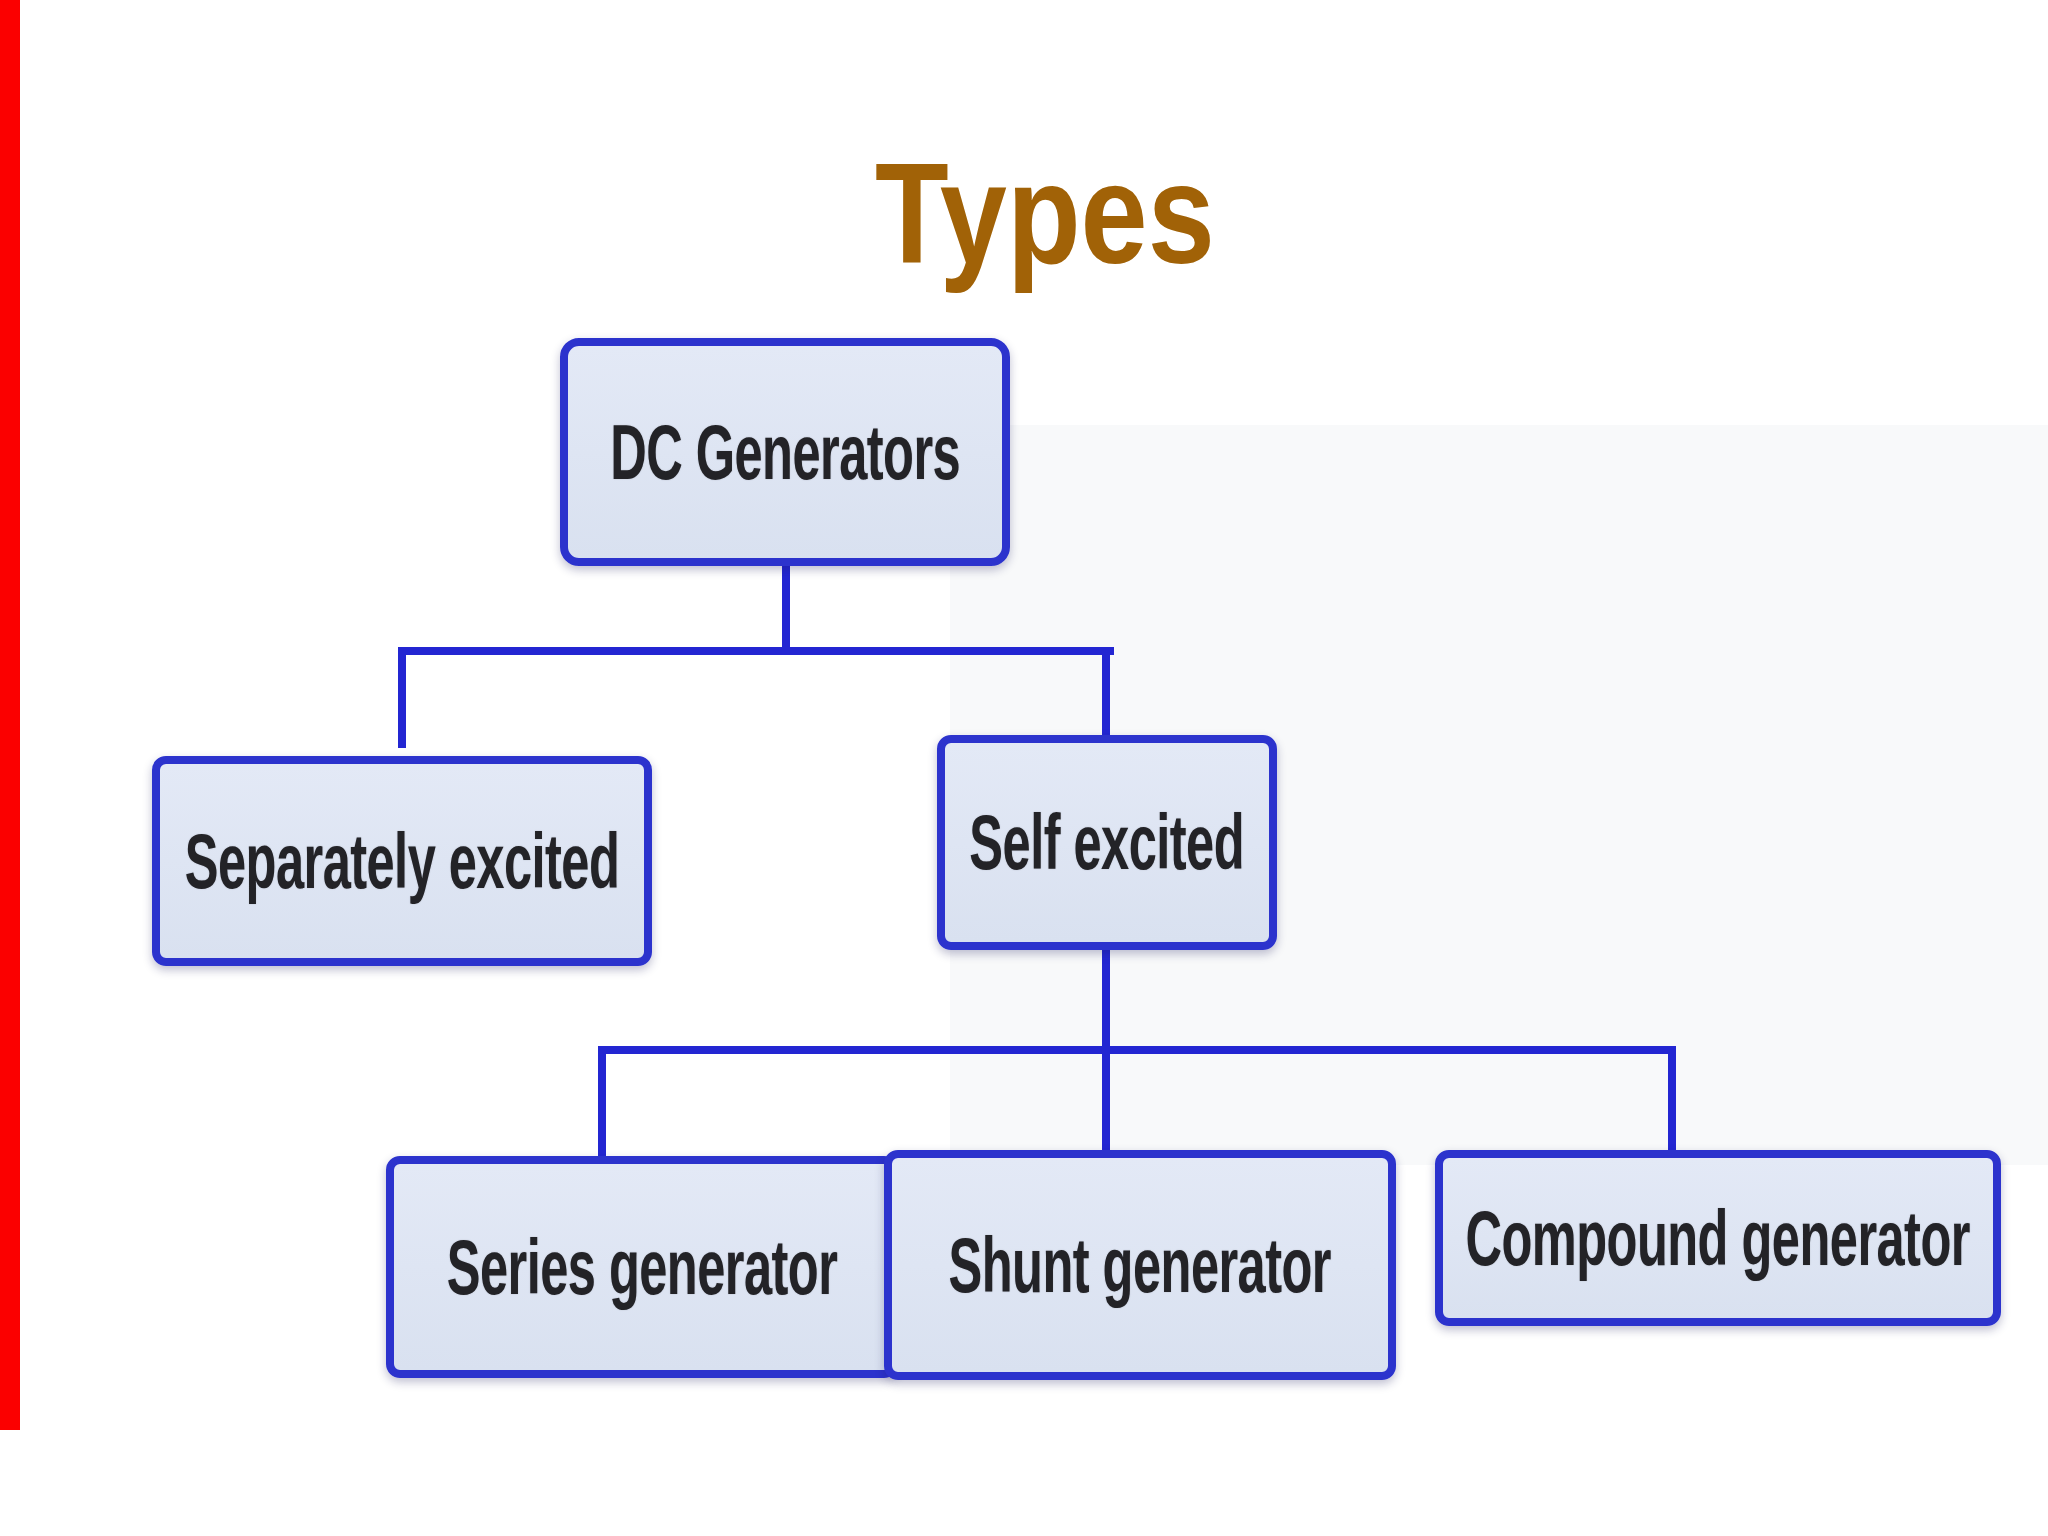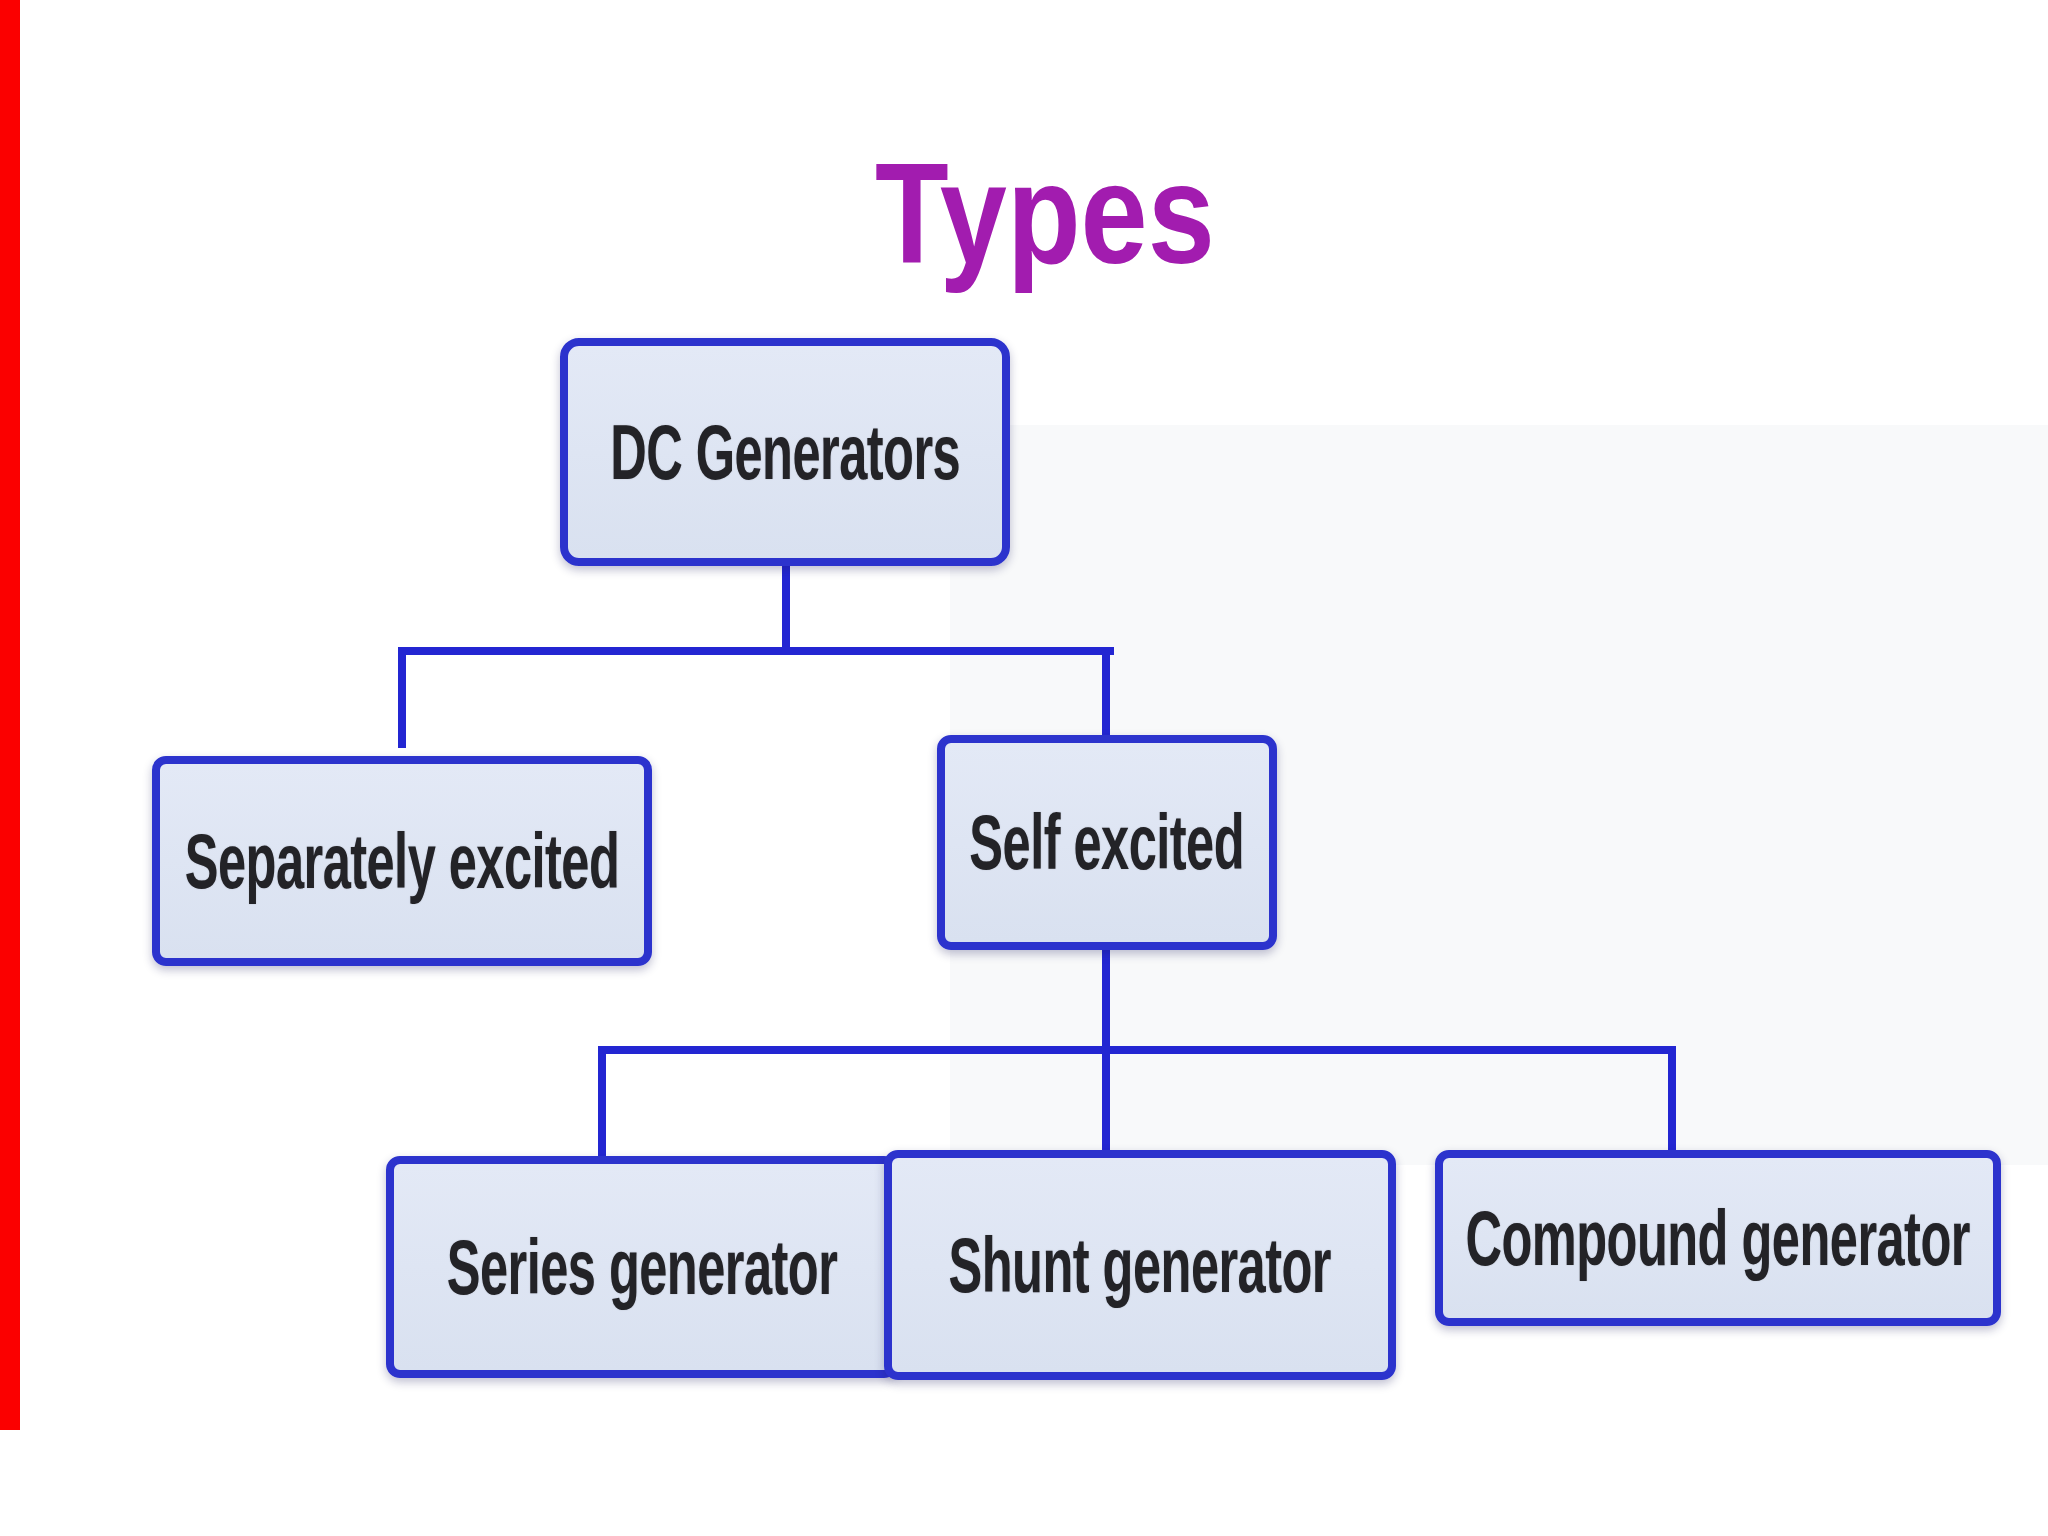--- a/index.html
+++ b/index.html
@@ -25,21 +25,21 @@
     background: #f5f6f8;
     opacity: 0.65;
     z-index: 0;
   }
   .slide-title {
     position: absolute;
     left: 0; right: 0;
     top: 118px;
     text-align: center;
     z-index: 3;
-    color: #a21caf;
+    color: #a16207;
     padding-left: 41px;
   }
   .slide-title .t {
     display: inline-block;
     font-size: 142px;
     line-height: 1.05;
     letter-spacing: 0px;
     transform: scale(0.85, 1);
     transform-origin: center top;
   }

